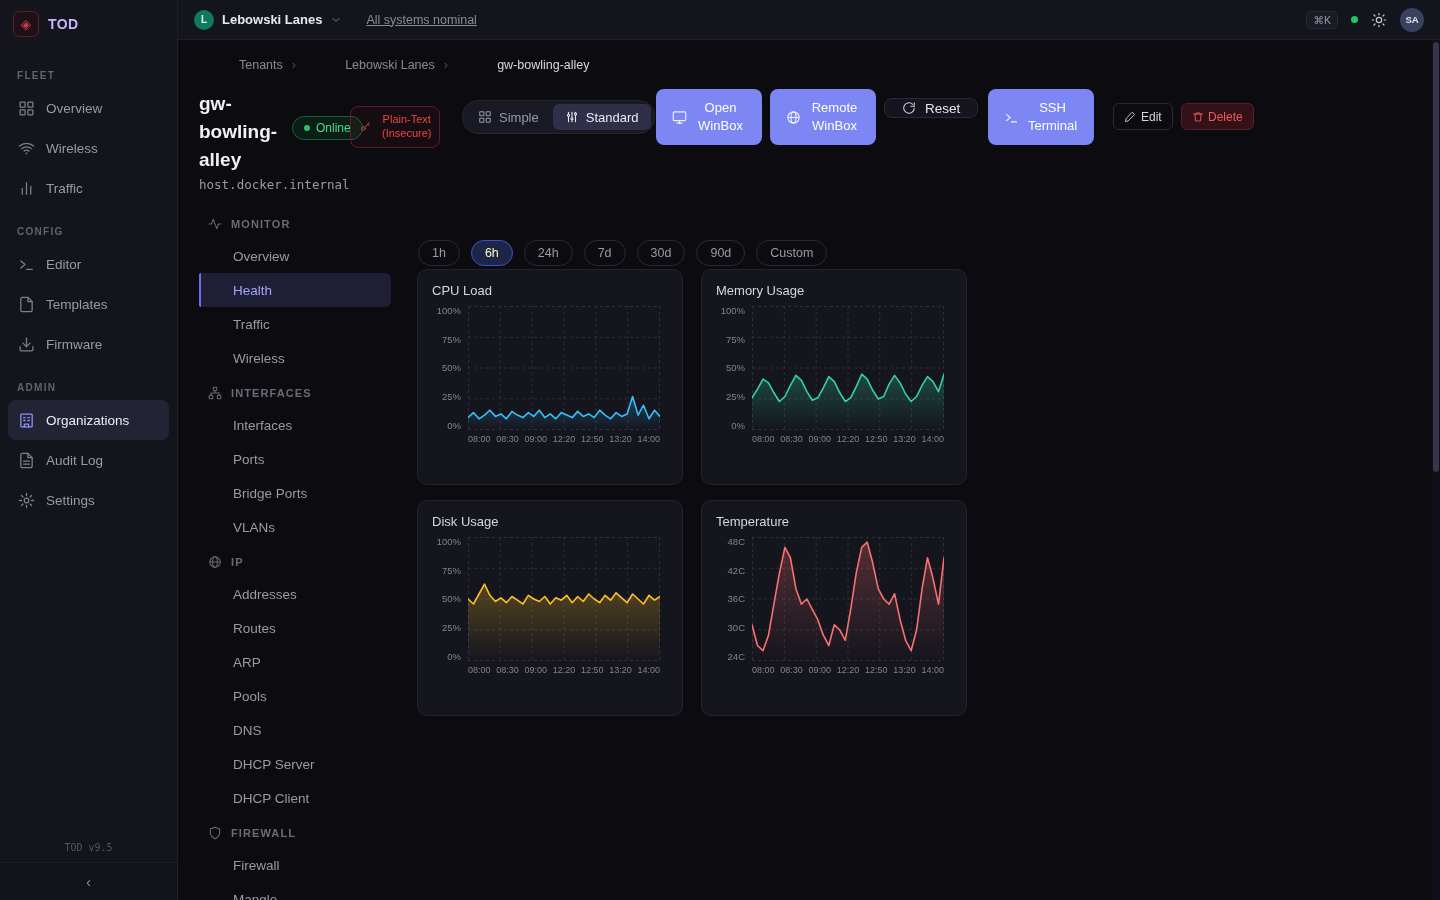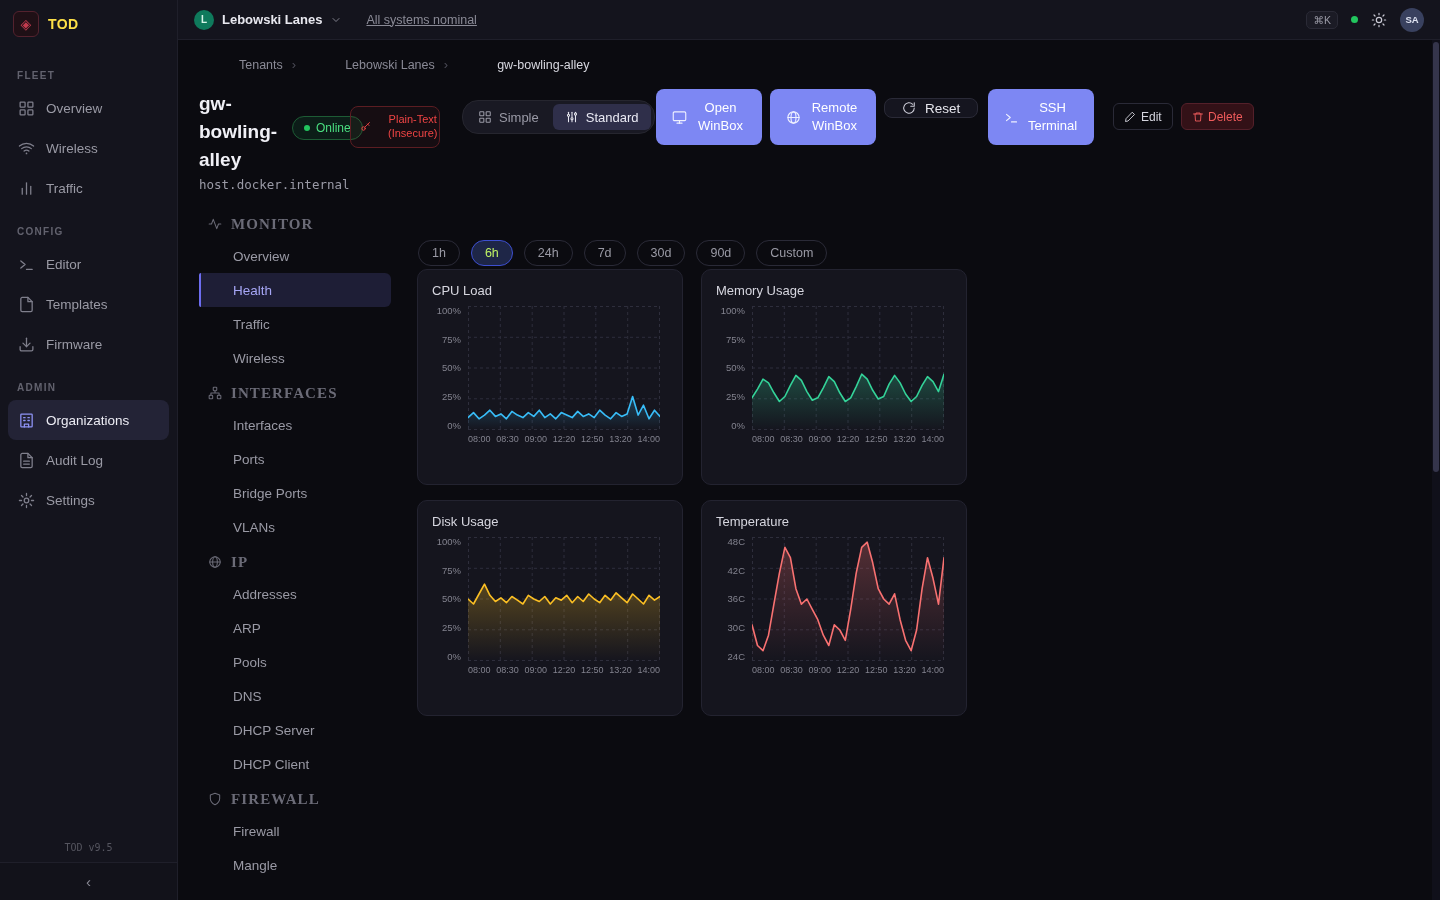--- a/index.html
+++ b/index.html
@@ -3,21 +3,21 @@
 <meta charset="utf-8">
 <style>
   * { margin:0; padding:0; box-sizing:border-box; }
   html,body { width:1440px; height:900px; background:#0b0b10; font-family:"Liberation Sans",sans-serif; -webkit-font-smoothing:antialiased; }
   .app { position:relative; width:1440px; height:900px; overflow:hidden; background:#0b0b10; color:#e7e7ee; }
 
   
   .sidebar { position:absolute; left:0; top:0; width:178px; height:100%; background:#14141d; border-right:1px solid #1f1f2a; display:flex; flex-direction:column; }
   .logo-row { height:48px; display:flex; align-items:center; gap:9px; padding:0 13px; flex:none; cursor:pointer; }
   .logo-box { width:26px; height:26px; border-radius:6px; background:#1f1016; border:1px solid #53222e; color:#c43b4e; display:flex; align-items:center; justify-content:center; font-size:14px; }
-  .logo-text { font-weight:700; font-size:14px; color:#fde047; letter-spacing:.4px; }
+  .logo-text { font-weight:700; font-size:14px; color:#c4b5fd; letter-spacing:.4px; }
   .side-nav { flex:1; padding:4px 8px 0; overflow:hidden; }
   .side-section-title { font-size:10px; letter-spacing:1.3px; color:#62626e; font-weight:700; margin:18px 9px 7px; }
   .side-item { display:flex; align-items:center; gap:11px; height:40px; padding:0 10px; border-radius:8px; color:#9a9aa5; font-size:13.5px; cursor:pointer; }
   .side-item .ic { color:#7f7f8c; }
   .side-item.active { background:#232336; color:#ececf4; }
   .side-item.active .ic { color:#8e93f5; }
   .ic { width:17px; height:17px; display:inline-flex; flex:none; }
   .ic svg { width:100%; height:100%; }
   .version { font-family:"DejaVu Sans Mono",monospace; font-size:10px; color:#55555f; text-align:center; padding:9px 0; }
   .collapse-row { height:38px; border-top:1px solid #1f1f2a; display:flex; align-items:center; justify-content:center; color:#8a8a96; font-size:15px; cursor:pointer; background:#12121a; }
@@ -40,21 +40,21 @@
   
   .main { position:absolute; left:178px; top:40px; right:0; bottom:0; }
   .breadcrumb { position:absolute; left:21px; top:17px; font-size:12.5px; color:#8a8a96; display:flex; gap:9px; align-items:center; }
   .breadcrumb .sep { color:#4a4a55; font-size:13px; }
   .breadcrumb .crumb { cursor:pointer;margin-left:40px; }
   .breadcrumb .current { color:#d8d8e0; cursor:default; }
 
   .device-title { position:absolute; left:21px; top:50px; width:110px; font-size:19px; font-weight:700; color:#f0f0f6; line-height:28px; overflow-wrap:anywhere; }
   .badge-online { position:absolute; left:114px; top:76px; display:flex; align-items:center; gap:6px; font-size:12px; color:#4ade80; background:rgba(34,197,94,.1); border:1px solid #1d5c35; border-radius:999px; padding:4px 11px; }
   .badge-online .dot { width:6px; height:6px; border-radius:50%; background:#22c55e; }
-  .badge-warning { position:absolute; left:172px; top:66px; display:flex; align-items:center; gap:16px; width:90px; font-size:11px; line-height:1.25; color:#ef4444; background:rgba(239,68,68,.05); border:1px solid #5c1d22; border-radius:8px; padding:6px 9px; text-align:center; }
+  .badge-warning { position:absolute; left:172px; top:66px; display:flex; align-items:center; gap:10px; width:90px; font-size:11px; line-height:1.25; color:#ef4444; background:rgba(239,68,68,.05); border:1px solid #5c1d22; border-radius:8px; padding:6px 9px; text-align:center; }
   .badge-warning .ic { width:12px; height:12px; color:#ef4444; }
   .host-line { position:absolute; left:21px; top:137px; font-family:"DejaVu Sans Mono",monospace; font-size:12.5px; color:#9a9aa6; }
 
   
   .seg { position:absolute; left:284px; top:60px; height:34px; display:flex; align-items:center; gap:2px; background:#191923; border:1px solid #26262f; border-radius:16px; padding:3px; }
   .seg-opt { display:flex; align-items:center; gap:7px; height:100%; padding:0 12px; border-radius:6px; font-size:13px; color:#9a9aa6; cursor:pointer; }
   .seg-opt .ic { width:14px; height:14px; }
   .seg-opt.active { background:#2f2f4a; color:#e9e9f3; }
 
   .btn { position:absolute; display:flex; align-items:center; justify-content:center; cursor:pointer; border-radius:8px; }
@@ -66,29 +66,29 @@
   .btn-ssh { left:810px; top:49px; }
   .btn-reset { left:706px; top:58px; height:20px; padding:0 17px; background:#15151f; border:1px solid #2a2a37; color:#e5e5ec; font-size:13.5px; gap:9px; }
   .btn-reset .ic { width:14px; height:14px; color:#cfcfda; }
   .btn-edit { left:935px; top:63px; height:27px; padding:0 10px; border-radius:6px; border:1px solid #2a2a37; background:transparent; color:#d5d5de; font-size:12px; gap:5px; }
   .btn-edit .ic { width:12px; height:12px; }
   .btn-delete { left:1003px; top:63px; height:27px; padding:0 10px; border-radius:6px; background:#331117; border:1px solid #54202a; color:#ef5b5b; font-size:12px; gap:4px; }
   .btn-delete .ic { width:12px; height:12px; color:#ef5b5b; }
 
   
   .subnav { position:absolute; left:21px; top:166px; width:192px; }
-  .subnav-header { display:flex; align-items:center; gap:9px; height:30px; margin-top:3px; padding-left:9px; color:#6b6b77; font-size:15px; font-weight:700; letter-spacing:1.1px;font-family:Liberation Serif, serif; }
+  .subnav-header { display:flex; align-items:center; gap:9px; height:30px; margin-top:3px; padding-left:9px; color:#6b6b77; font-size:11px; font-weight:700; letter-spacing:1.1px; }
   .subnav-header .ic { width:14px; height:14px; color:#6b6b77; }
   .subnav-item { display:flex; align-items:center; height:34px; padding-left:32px; font-size:13.5px; color:#9a9aa5; border-left:2px solid transparent; border-radius:6px; cursor:pointer; }
   .subnav-item.active { background:#1e1e36; border-left-color:#6d6df0; color:#a6a6f5; border-radius:2px 6px 6px 2px; }
 
   
   .ranges { position:absolute; left:240px; top:200px; display:flex; gap:11px; }
   .pill { height:26px; padding:0 13px; border:1px solid #2a2a37; border-radius:999px; color:#9a9aa5; font-size:12.5px; display:flex; align-items:center; background:transparent; cursor:pointer; }
-  .pill.active { background:#1e2647; border-color:#3d4fd0; color:#bef264; }
+  .pill.active { background:#1e2647; border-color:#3d4fd0; color:#fef9c3; }
 
   
   .charts { position:absolute; left:239px; top:229px; display:grid; grid-template-columns:266px 266px; gap:15px 18px; }
   .card { height:216px; background:#15151e; border:1px solid #232330; border-radius:10px; padding:13px 14px 10px; }
   .card-title { font-size:13px; color:#d6d6df; margin-bottom:8px; }
   .chart { display:flex; }
   .y-labels { width:36px; height:124px; display:flex; flex-direction:column; justify-content:space-between; align-items:flex-end; padding-right:7px; font-size:9.5px; color:#83838f; }
   .y-labels span { line-height:1; transform:translateY(0); }
   .plot { width:192px; height:124px; display:block; }
   .plot .grid { stroke:#2e2e3c; stroke-width:1; stroke-dasharray:3 3; }
@@ -377,20 +377,21 @@
           <span class="ic">
             <svg viewBox="0 0 24 24" fill="none" stroke="currentColor" stroke-width="1.8" stroke-linecap="round" stroke-linejoin="round">
               <circle cx="12" cy="12" r="9"></circle>
               <line x1="3" y1="12" x2="21" y2="12"></line>
               <ellipse cx="12" cy="12" rx="4" ry="9"></ellipse>
             </svg>
           </span>
           <span>IP</span>
         </div>
         <div class="subnav-item">Addresses</div>
+        <div class="subnav-item">Routes</div>
         <div class="subnav-item">ARP</div>
         <div class="subnav-item">Pools</div>
         <div class="subnav-item">DNS</div>
         <div class="subnav-item">DHCP Server</div>
         <div class="subnav-item">DHCP Client</div>
         <div class="subnav-header">
           <span class="ic">
             <svg viewBox="0 0 24 24" fill="none" stroke="currentColor" stroke-width="1.8" stroke-linecap="round" stroke-linejoin="round">
               <path d="M12 2l8 3v6c0 5-3.5 8.5-8 11-4.5-2.5-8-6-8-11V5z"></path>
             </svg>

